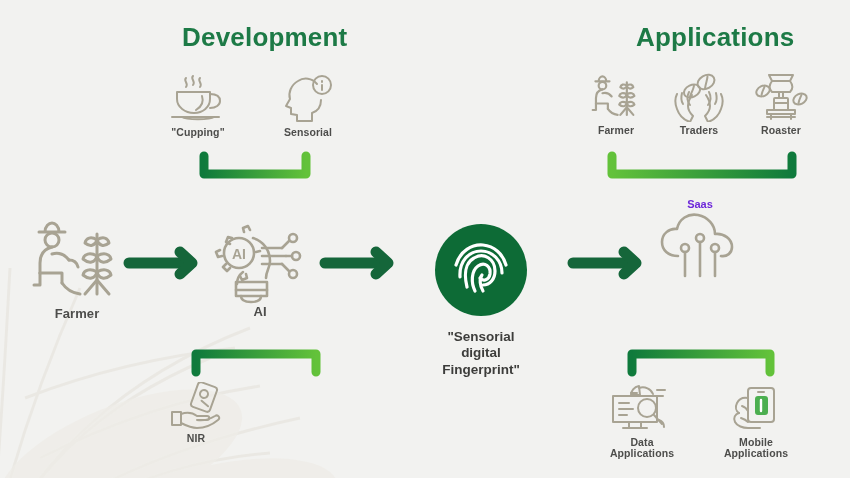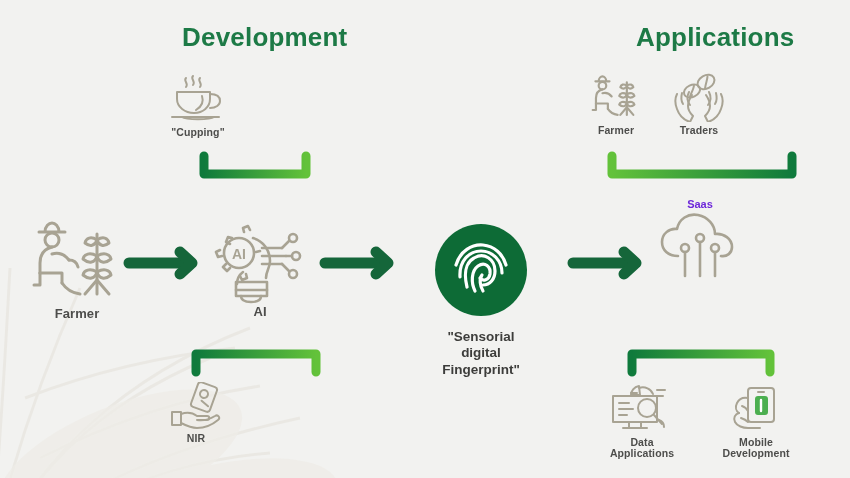--- a/index.html
+++ b/index.html
@@ -60,20 +60,30 @@
         <path d="M8 20 h33 v7 c0 8-7 14-16 14 S8 35 8 27 z"></path>
         <path d="M41 22 c7 0 10 3 10 7 s-4 7-10 7"></path>
         <path d="M3 45 h47"></path>
         <path d="M13 45 c4 3 28 3 32 0"></path>
         <path d="M33 24 c2 6-1 11-6 14"></path>
       </g>
     </svg>
     <div class="lbl lbl-sm">"Cupping"</div>
   </div>
 
+  <div class="node" style="left:278px;top:72px;width:60px;">
+    <svg class="ico" width="54" height="52" viewBox="0 0 54 52">
+      <g fill="none" stroke="#a8a393" stroke-width="2" stroke-linecap="round" stroke-linejoin="round">
+        <path d="M36 12 C31 6 23 5 17 9 C10 13 7 21 9 27 l-4 7 l5 2 l0 6 l6 1 l0 6 l15 0 l0-8 c6-2 9-7 9-13"></path>
+        <circle cx="41" cy="13" r="9"></circle>
+        <path d="M41 9 v1 M41 13 v5"></path>
+      </g>
+    </svg>
+    <div class="lbl lbl-sm">Sensorial</div>
+  </div>
 
   <svg class="bracket" style="left:196px;top:148px;" width="118" height="48">
     <defs>
       <linearGradient id="gradTopL" x1="0" y1="0" x2="1" y2="0">
         <stop offset="0" stop-color="#0f7a3c"></stop>
           <stop offset="1" stop-color="#63c23a"></stop>
       </linearGradient>
     </defs>
     <g stroke="url(#gradTopL)" stroke-width="9" fill="none" stroke-linecap="round" stroke-linejoin="round">
       <path d="M8 8 v18 H110 V8"></path>
@@ -226,20 +236,39 @@
         <path d="M11 21 c-1 4-1 8 1 11"></path>
         <path d="M18 20 c-2 4-2 9 1 13"></path>
         <path d="M50 22 c2 4 2 10 0 15 c-2 6-7 11-13 13 l-3-6 c3-3 5-6 5-10 c0-4-2-8-4-11"></path>
         <path d="M45 21 c1 4 1 8-1 11"></path>
         <path d="M38 20 c2 4 2 9-1 13"></path>
       </g>
     </svg>
     <div class="lbl lbl-sm">Traders</div>
   </div>
 
+  <div class="node" style="left:752px;top:72px;width:58px;">
+    <svg class="ico" width="56" height="50" viewBox="0 0 56 50">
+      <g fill="none" stroke="#a8a393" stroke-width="2" stroke-linecap="round" stroke-linejoin="round">
+        <path d="M16 3 h24 l-3 6 H19 z"></path>
+        <path d="M19 9 c-3 4-3 8 0 11 h18 c3-3 3-7 0-11"></path>
+        <path d="M26 20 v6 M30 20 v6"></path>
+        <rect x="21" y="26" width="14" height="12" rx="1"></rect>
+        <path d="M21 31 h14"></path>
+        <path d="M14 38 h28 v4 H14 z"></path>
+        <path d="M18 42 v5 M38 42 v5"></path>
+        <path d="M14 45 h28"></path>
+        <ellipse cx="10" cy="19" rx="7" ry="5" transform="rotate(-25 10 19)"></ellipse>
+        <path d="M7 22 c2-3 5-5 6-6" transform="rotate(-25 10 19)"></path>
+        <ellipse cx="47" cy="27" rx="7" ry="5" transform="rotate(-25 47 27)"></ellipse>
+        <path d="M44 30 c2-3 5-5 6-6" transform="rotate(-25 47 27)"></path>
+      </g>
+    </svg>
+    <div class="lbl lbl-sm">Roaster</div>
+  </div>
 
   <svg class="bracket" style="left:604px;top:148px;" width="196" height="48">
     <defs>
       <linearGradient id="gradTopR" x1="0" y1="0" x2="1" y2="0">
         <stop offset="0" stop-color="#63c23a"></stop>
           <stop offset="1" stop-color="#0f7a3c"></stop>
       </linearGradient>
     </defs>
     <g stroke="url(#gradTopR)" stroke-width="9" fill="none" stroke-linecap="round" stroke-linejoin="round">
       <path d="M8 8 v18 H188 V8"></path>
@@ -299,16 +328,16 @@
         <path d="M32 8 h6"></path>
         <rect x="30" y="13" width="11" height="17" rx="2" fill="#4caf50" stroke="#4caf50"></rect>
         <path d="M35 16 v11" stroke="#ffffff" stroke-width="2.4"></path>
         <path d="M22 14 c-5-1-9 1-11 5 c-2 4-1 8 2 10"></path>
         <path d="M13 29 c-4 1-6 5-4 9 c2 4 8 6 13 6 h12"></path>
         <path d="M16 22 c3 1 5 3 6 5"></path>
         <path d="M15 34 c3 1 5 2 7 4"></path>
       </g>
     </svg>
     <div class="lbl lbl-sm">Mobile
-Development</div>
+Applications</div>
   </div>
 
 </div>
 
 </body></html>

